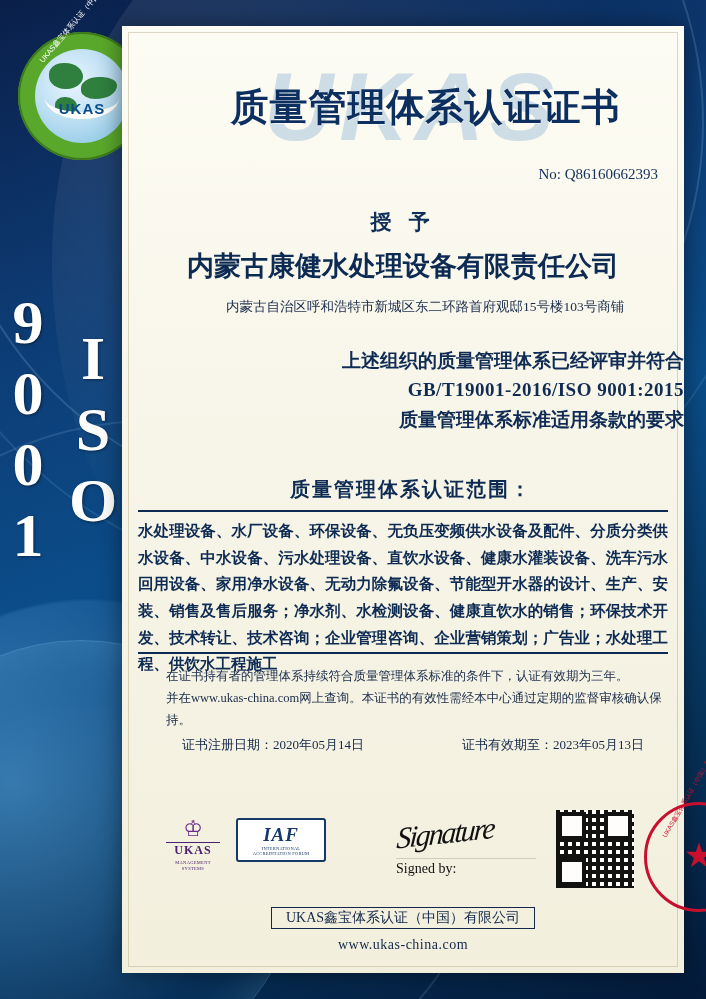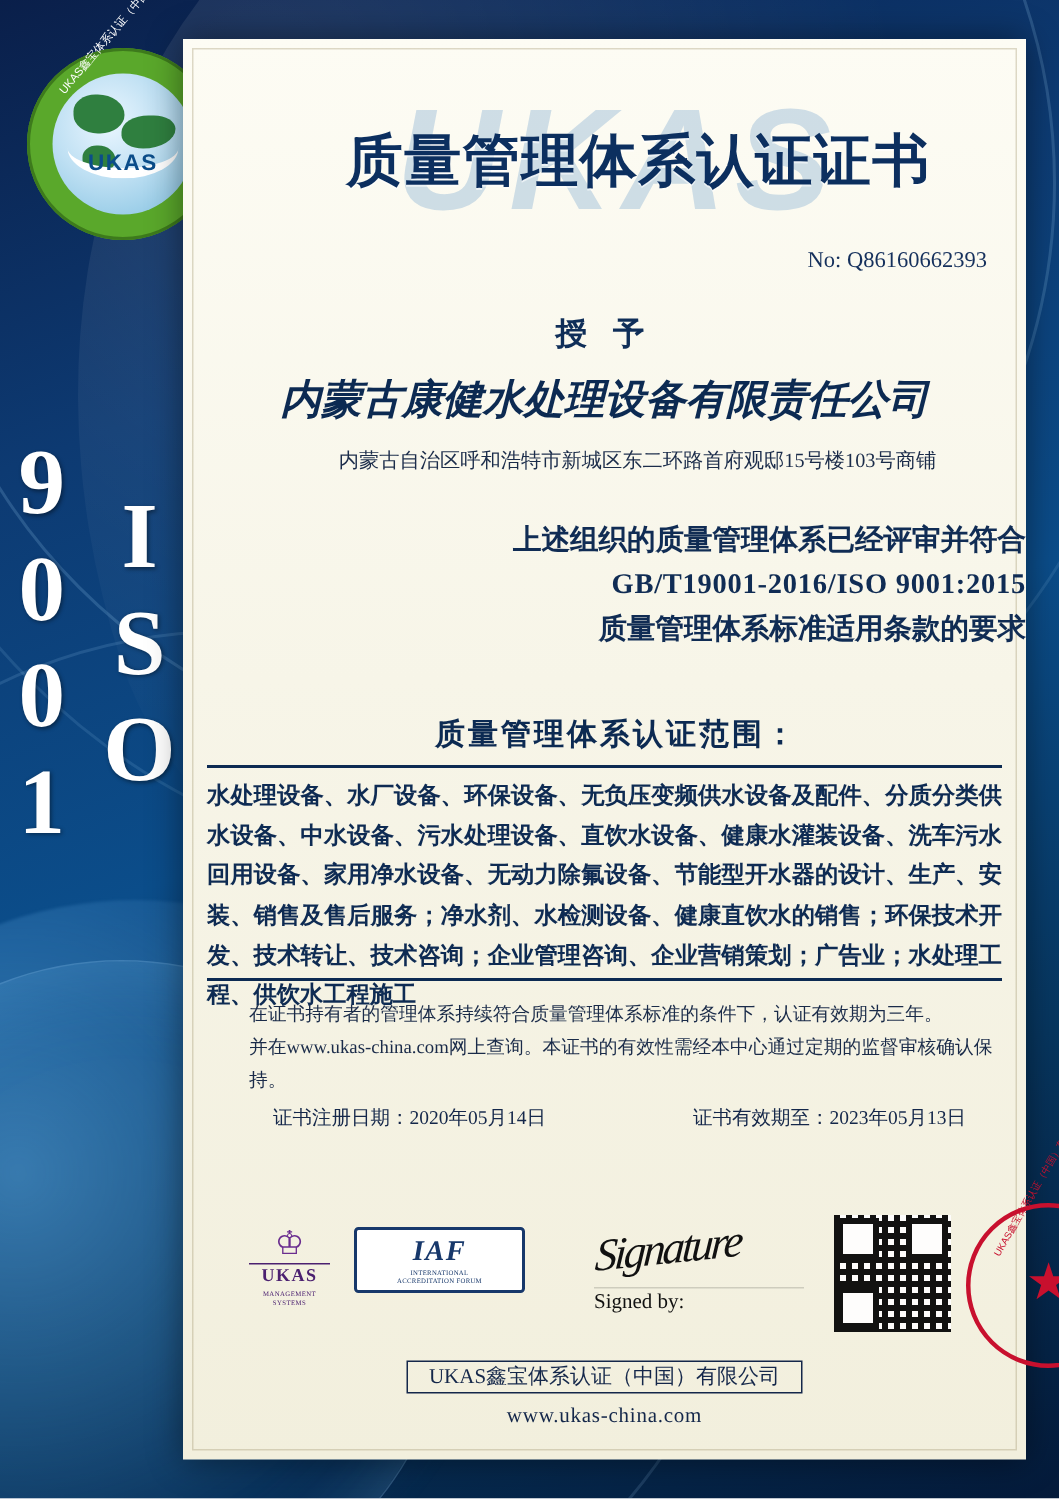--- a/index.html
+++ b/index.html
@@ -208,21 +208,20 @@
     letter-spacing: 6px;
   }
   .company {
     position: absolute;
     left: 0; right: 0;
     top: 222px;
     text-align: center;
     font-size: 27px;
     font-weight: bold;
     color: #0c2a52;
-    font-style: italic;
   }
   .address {
     position: absolute;
     left: 0; right: 0;
     top: 272px;
     text-align: center;
     font-size: 13.5px;
     color: #1b2c4a;
     margin-left: 44px;
   }
@@ -331,21 +330,21 @@
     font-size: 4.5px;
     color: #4b2070;
     letter-spacing: 0.3px;
     line-height: 1.3;
     margin-top: 2px;
   }
   .mark-box {
     border: 2px solid #17386b;
     border-radius: 3px;
     background: #ffffff;
-    padding: 4px 24px;
+    padding: 4px 12px;
     text-align: center;
   }
   .mark-iaf {
     left: 90px;
     width: 62px;
   }
   .mark-iaf .big {
     font-size: 19px;
     font-weight: bold;
     color: #17386b;

